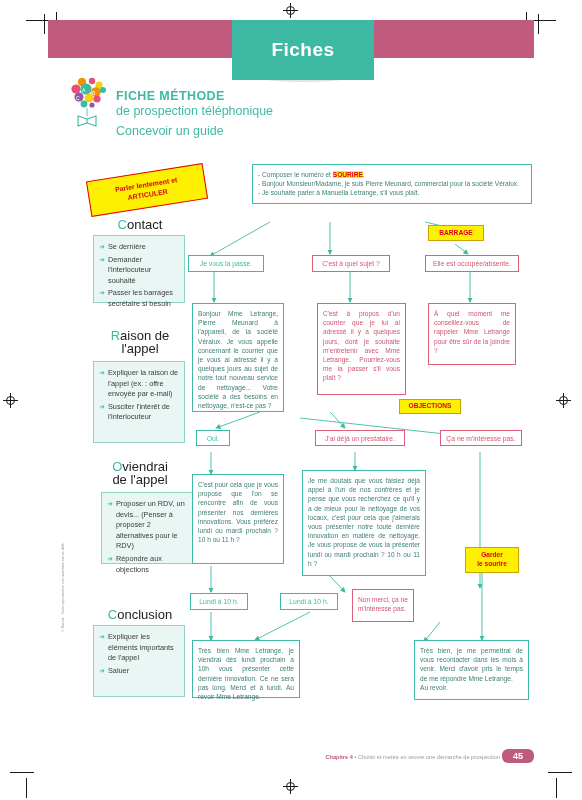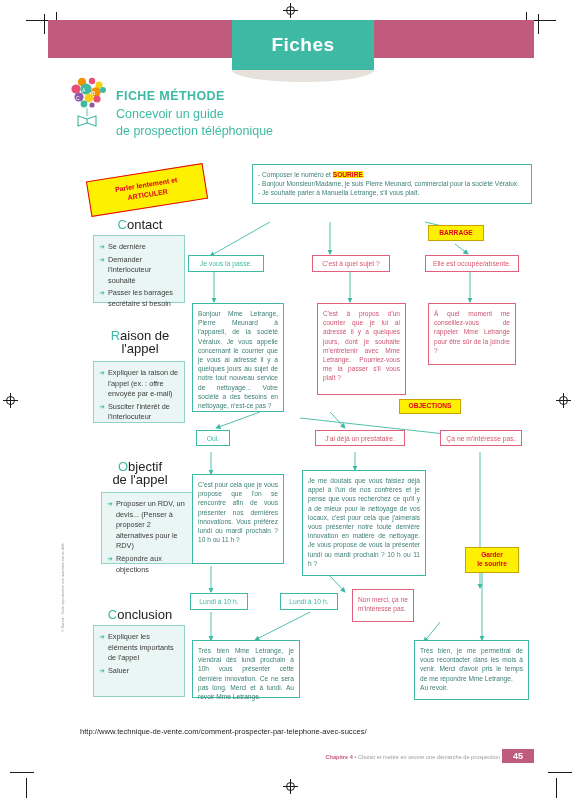--- a/index.html
+++ b/index.html
@@ -14,21 +14,21 @@
   }
   .page { position:absolute; inset:0; }
 
   
   .crop { position:absolute; background:#1a1a1a; }
   .regcirc { position:absolute; width:9px; height:9px; border:1px solid #1a1a1a; border-radius:50%; }
 
   
   .band { position:absolute; left:48px; right:48px; top:20px; height:38px; background:#c15b7e; }
   .band-title {
-    position:absolute; left:232px; top:20px; width:142px; height:50px;
+    position:absolute; left:232px; top:20px; width:142px; height:60px;
     background:#3ebaa4; color:#fff;
     font-size:19px; font-weight:bold; letter-spacing:.5px;
     display:flex; align-items:center; justify-content:center;
   }
   .band-shadow {
     position:absolute; left:232px; top:70px; width:142px; height:12px;
     background:#e7e1dc; border-radius:0 0 70px 70px/0 0 12px 12px;
   }
 
   
@@ -102,21 +102,21 @@
     transform:rotate(-90deg); transform-origin:left top; white-space:nowrap;
   }
   .footline {
     position:absolute; right:48px; top:754px;
     font-size:5.6px; color:#9a9a9a; white-space:nowrap;
   }
   .footline b { color:#c15b7e; font-weight:bold; }
   .pagenum {
     position:absolute; right:48px; top:749px; width:32px; height:14px;
     background:#c15b7e; color:#fff; font-size:9px; font-weight:bold;
-    display:flex; align-items:center; justify-content:center;
+    display:flex; align-items:center; justify-content:center;border-radius:6px;
   }
 </style>
 </head>
 <body>
 
 <div class="page">
 
   <div class="crop" style="left:26px;top:20px;width:24px;height:1px;"></div>
   <div class="crop" style="left:44px;top:14px;width:1px;height:20px;"></div>
   <div class="crop" style="left:56px;top:12px;width:1px;height:22px;"></div>
@@ -169,22 +169,22 @@
           <text x="24" y="19" font-size="5" fill="#fff" font-family="Liberation Sans, sans-serif">B</text>
           <text x="8" y="24" font-size="5" fill="#fff" font-family="Liberation Sans, sans-serif">C</text>
           <path d="M19,32 L19,40" stroke="#3ebaa4" stroke-width="0.8" fill="none"></path>
           <path d="M10,40 L19,43 L28,40 L28,50 L19,47 L10,50 Z" fill="none" stroke="#3ebaa4" stroke-width="1.1"></path>
           <path d="M19,43 L19,47" stroke="#3ebaa4" stroke-width="1.1"></path>
         </g>
       </svg>
     </div>
     <div class="fm-txt">
       <div class="fm-title">FICHE MÉTHODE</div>
+      <div class="fm-sub" style="margin-top:0;">de prospection téléphonique</div>
       <div class="fm-sub">Concevoir un guide</div>
-      <div class="fm-sub" style="margin-top:0;">de prospection téléphonique</div>
     </div>
   </div>
 
 
   <div class="sticky">
     <span>Parler lentement et</span>
     <span>ARTICULER</span>
   </div>
 
   <svg class="arrows">
@@ -238,29 +238,29 @@
       <li>Se dernière</li>
       <li>Demander l'interlocuteur souhaité</li>
       <li>Passer les barrages secrétaire si besoin</li>
     </ul>
   </div>
 
   <div class="col-head" style="left:85px;top:329px;">
     <span class="drop">R</span><span>aison de</span><br>
     <span>l'appel</span>
   </div>
-  <div class="lbox" style="left:93px;top:361px;height:62px;">
+  <div class="lbox" style="left:93px;top:361px;height:82px;">
     <ul>
       <li>Expliquer la raison de l'appel (ex. : offre envoyée par e-mail)</li>
       <li>Susciter l'intérêt de l'interlocuteur</li>
     </ul>
   </div>
 
   <div class="col-head" style="left:85px;top:460px;">
-    <span class="drop">O</span><span>bjectif</span><br>
+    <span class="drop">O</span><span>viendrai</span><br>
     <span>de l'appel</span>
   </div>
   <div class="lbox" style="left:101px;top:492px;height:72px;">
     <ul>
       <li>Proposer un RDV, un devis... (Penser à proposer 2 alternatives pour le RDV)</li>
       <li>Répondre aux objections</li>
     </ul>
   </div>
 
   <div class="col-head" style="left:85px;top:608px;">
@@ -308,21 +308,20 @@
   <div class="fbox white-pink" style="left:352px;top:589px;width:62px;height:33px;text-align:left;">Non merci, ça ne m'intéresse pas.</div>
 
   <div class="fbox white-teal" style="left:192px;top:640px;width:108px;height:58px;">Très bien Mme Letrange, je viendrai dès lundi prochain à 10h vous présenter cette dernière innovation. Ce ne sera pas long. Merci et à lundi. Au revoir Mme Letrange.</div>
   <div class="fbox white-teal" style="left:414px;top:640px;width:115px;height:60px;">
     <span style="white-space:pre-line;">Très bien, je me permettrai de vous recontacter dans les mois à venir. Merci d'avoir pris le temps de me répondre Mme Letrange.
 Au revoir.</span>
   </div>
 
   <div class="side-credit">© Dunod - Toute reproduction non autorisée est un délit.</div>
   <div class="link">
-    <div>http://www.technique-de-vente.com/comment-prospecter-par-telephone-avec-succes/</div>
   </div>
   <div class="footline" style="right:82px;">
     <b>Chapitre 4</b>
     <span>• Choisir et mettre en œuvre une démarche de prospection</span>
   </div>
   <div class="pagenum">45</div>
 
 </div>
 
 </body></html>

